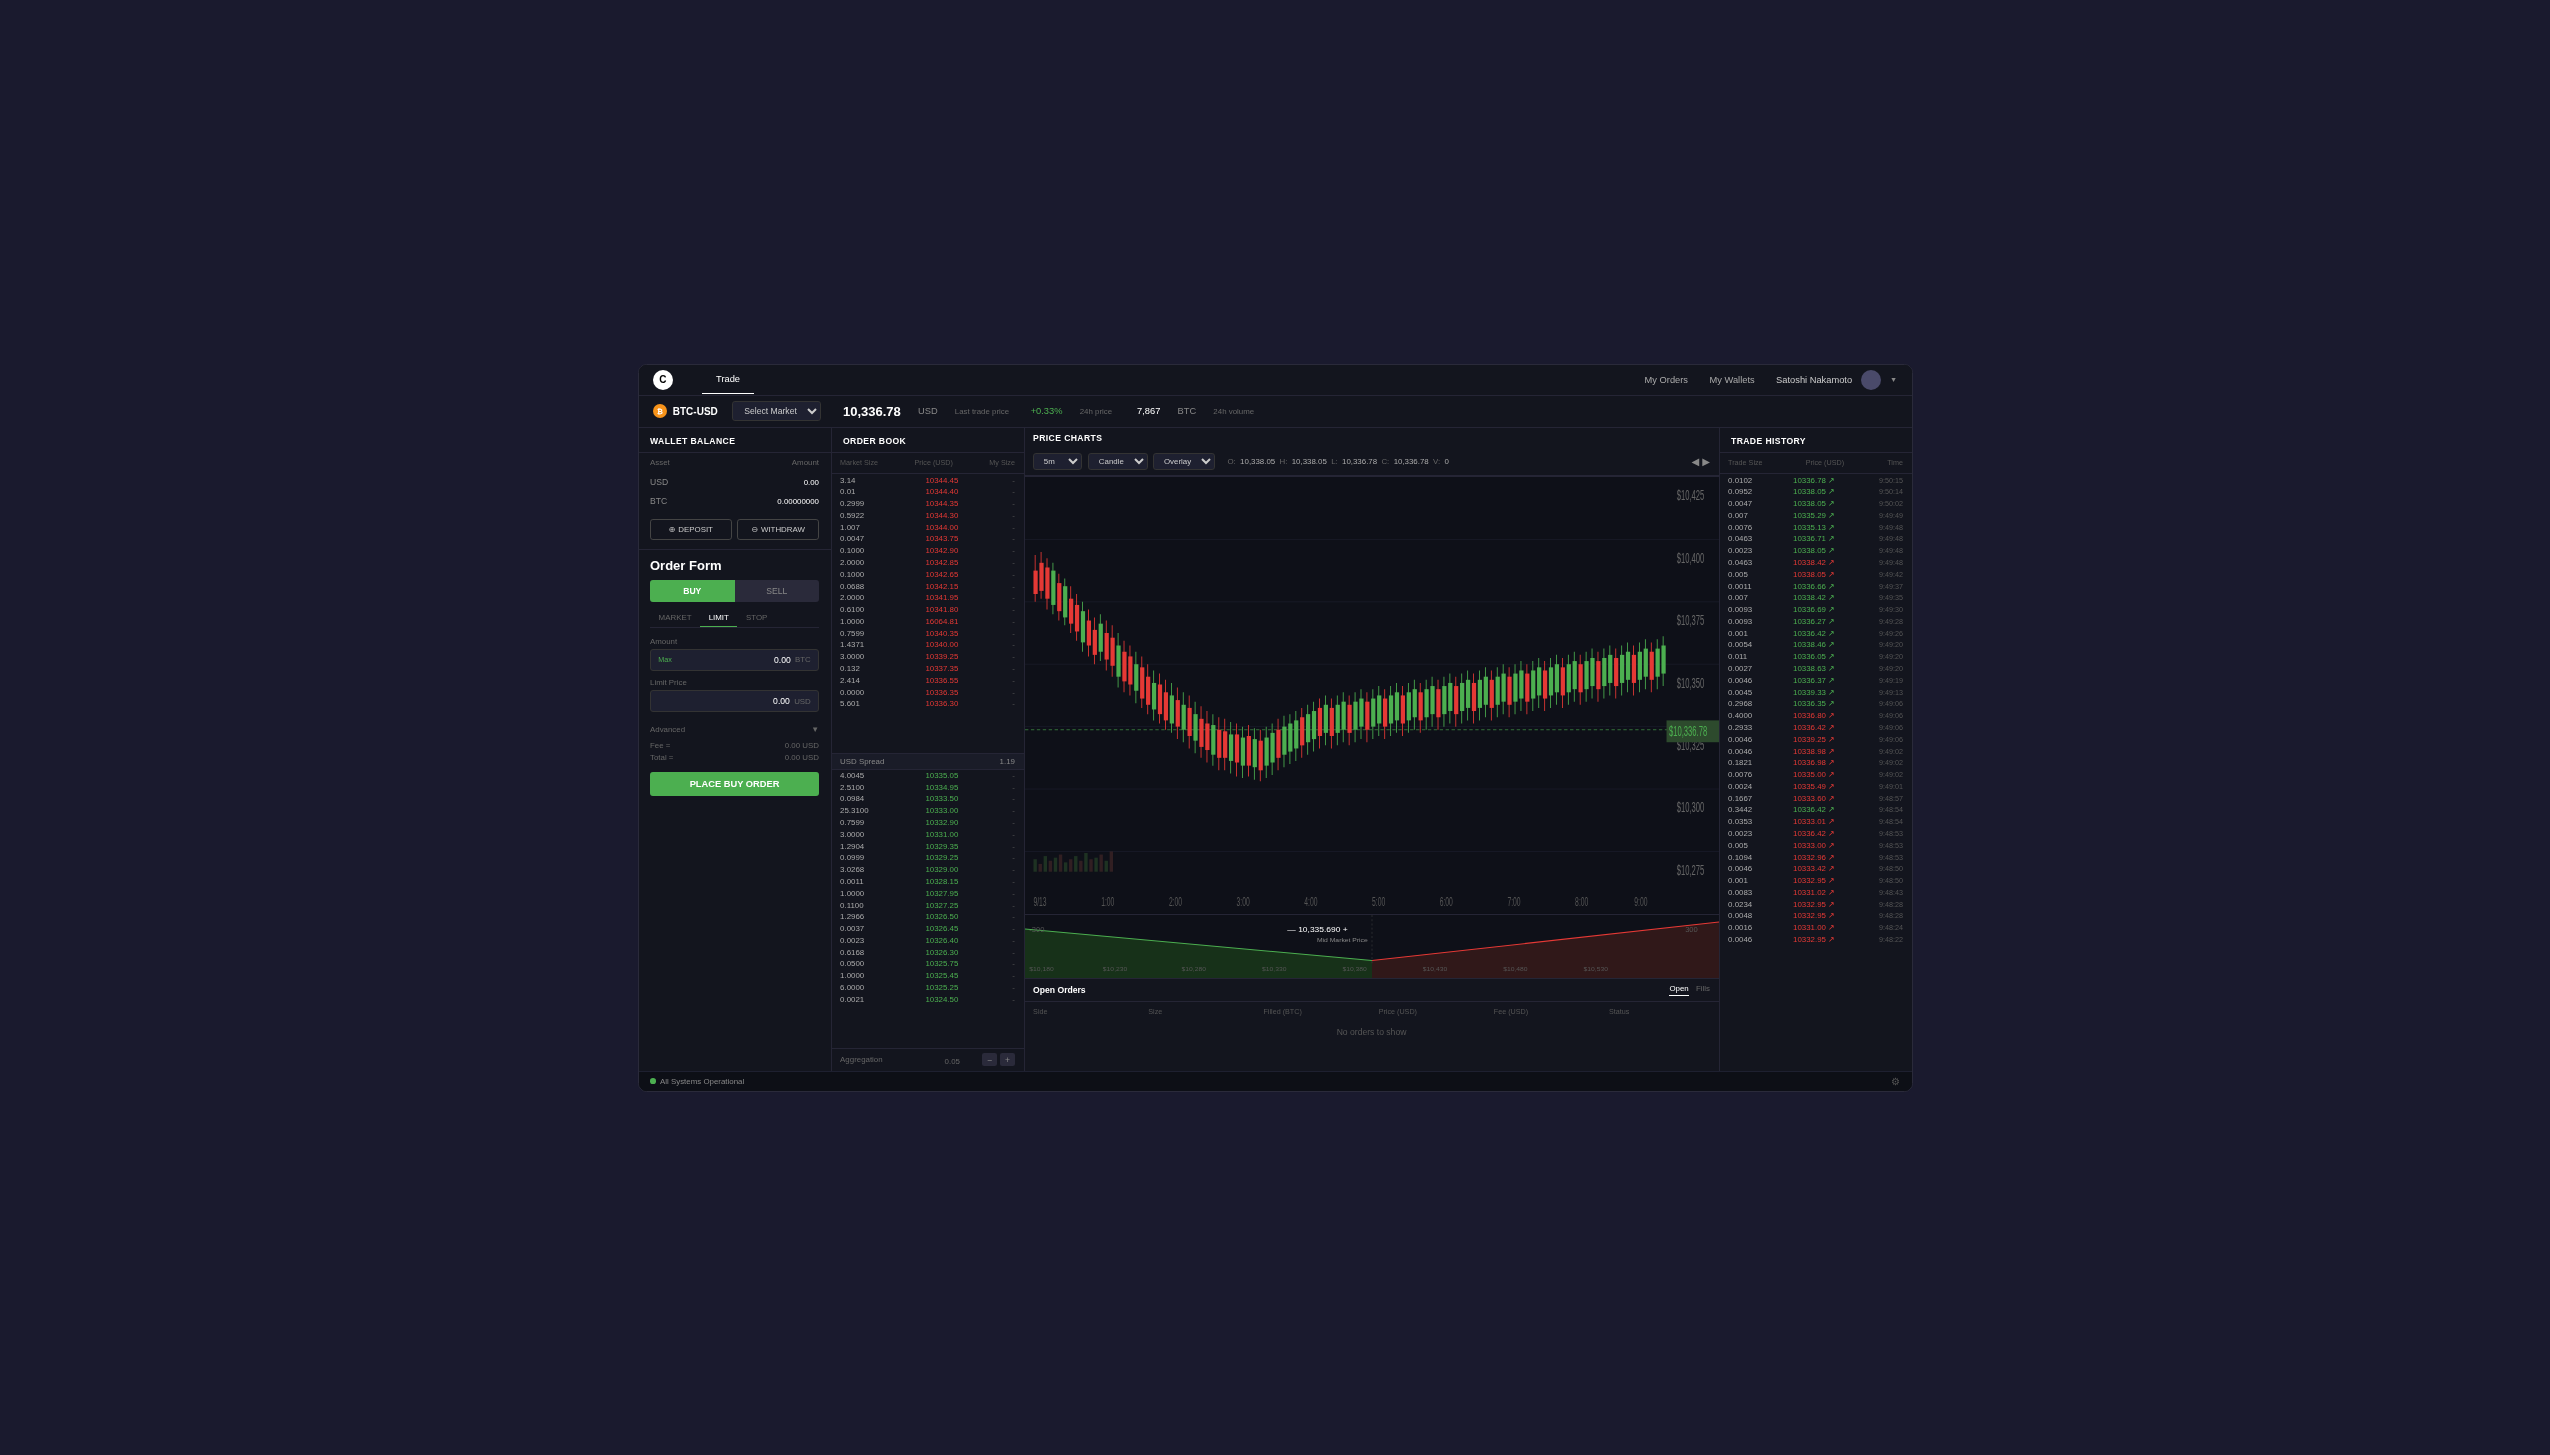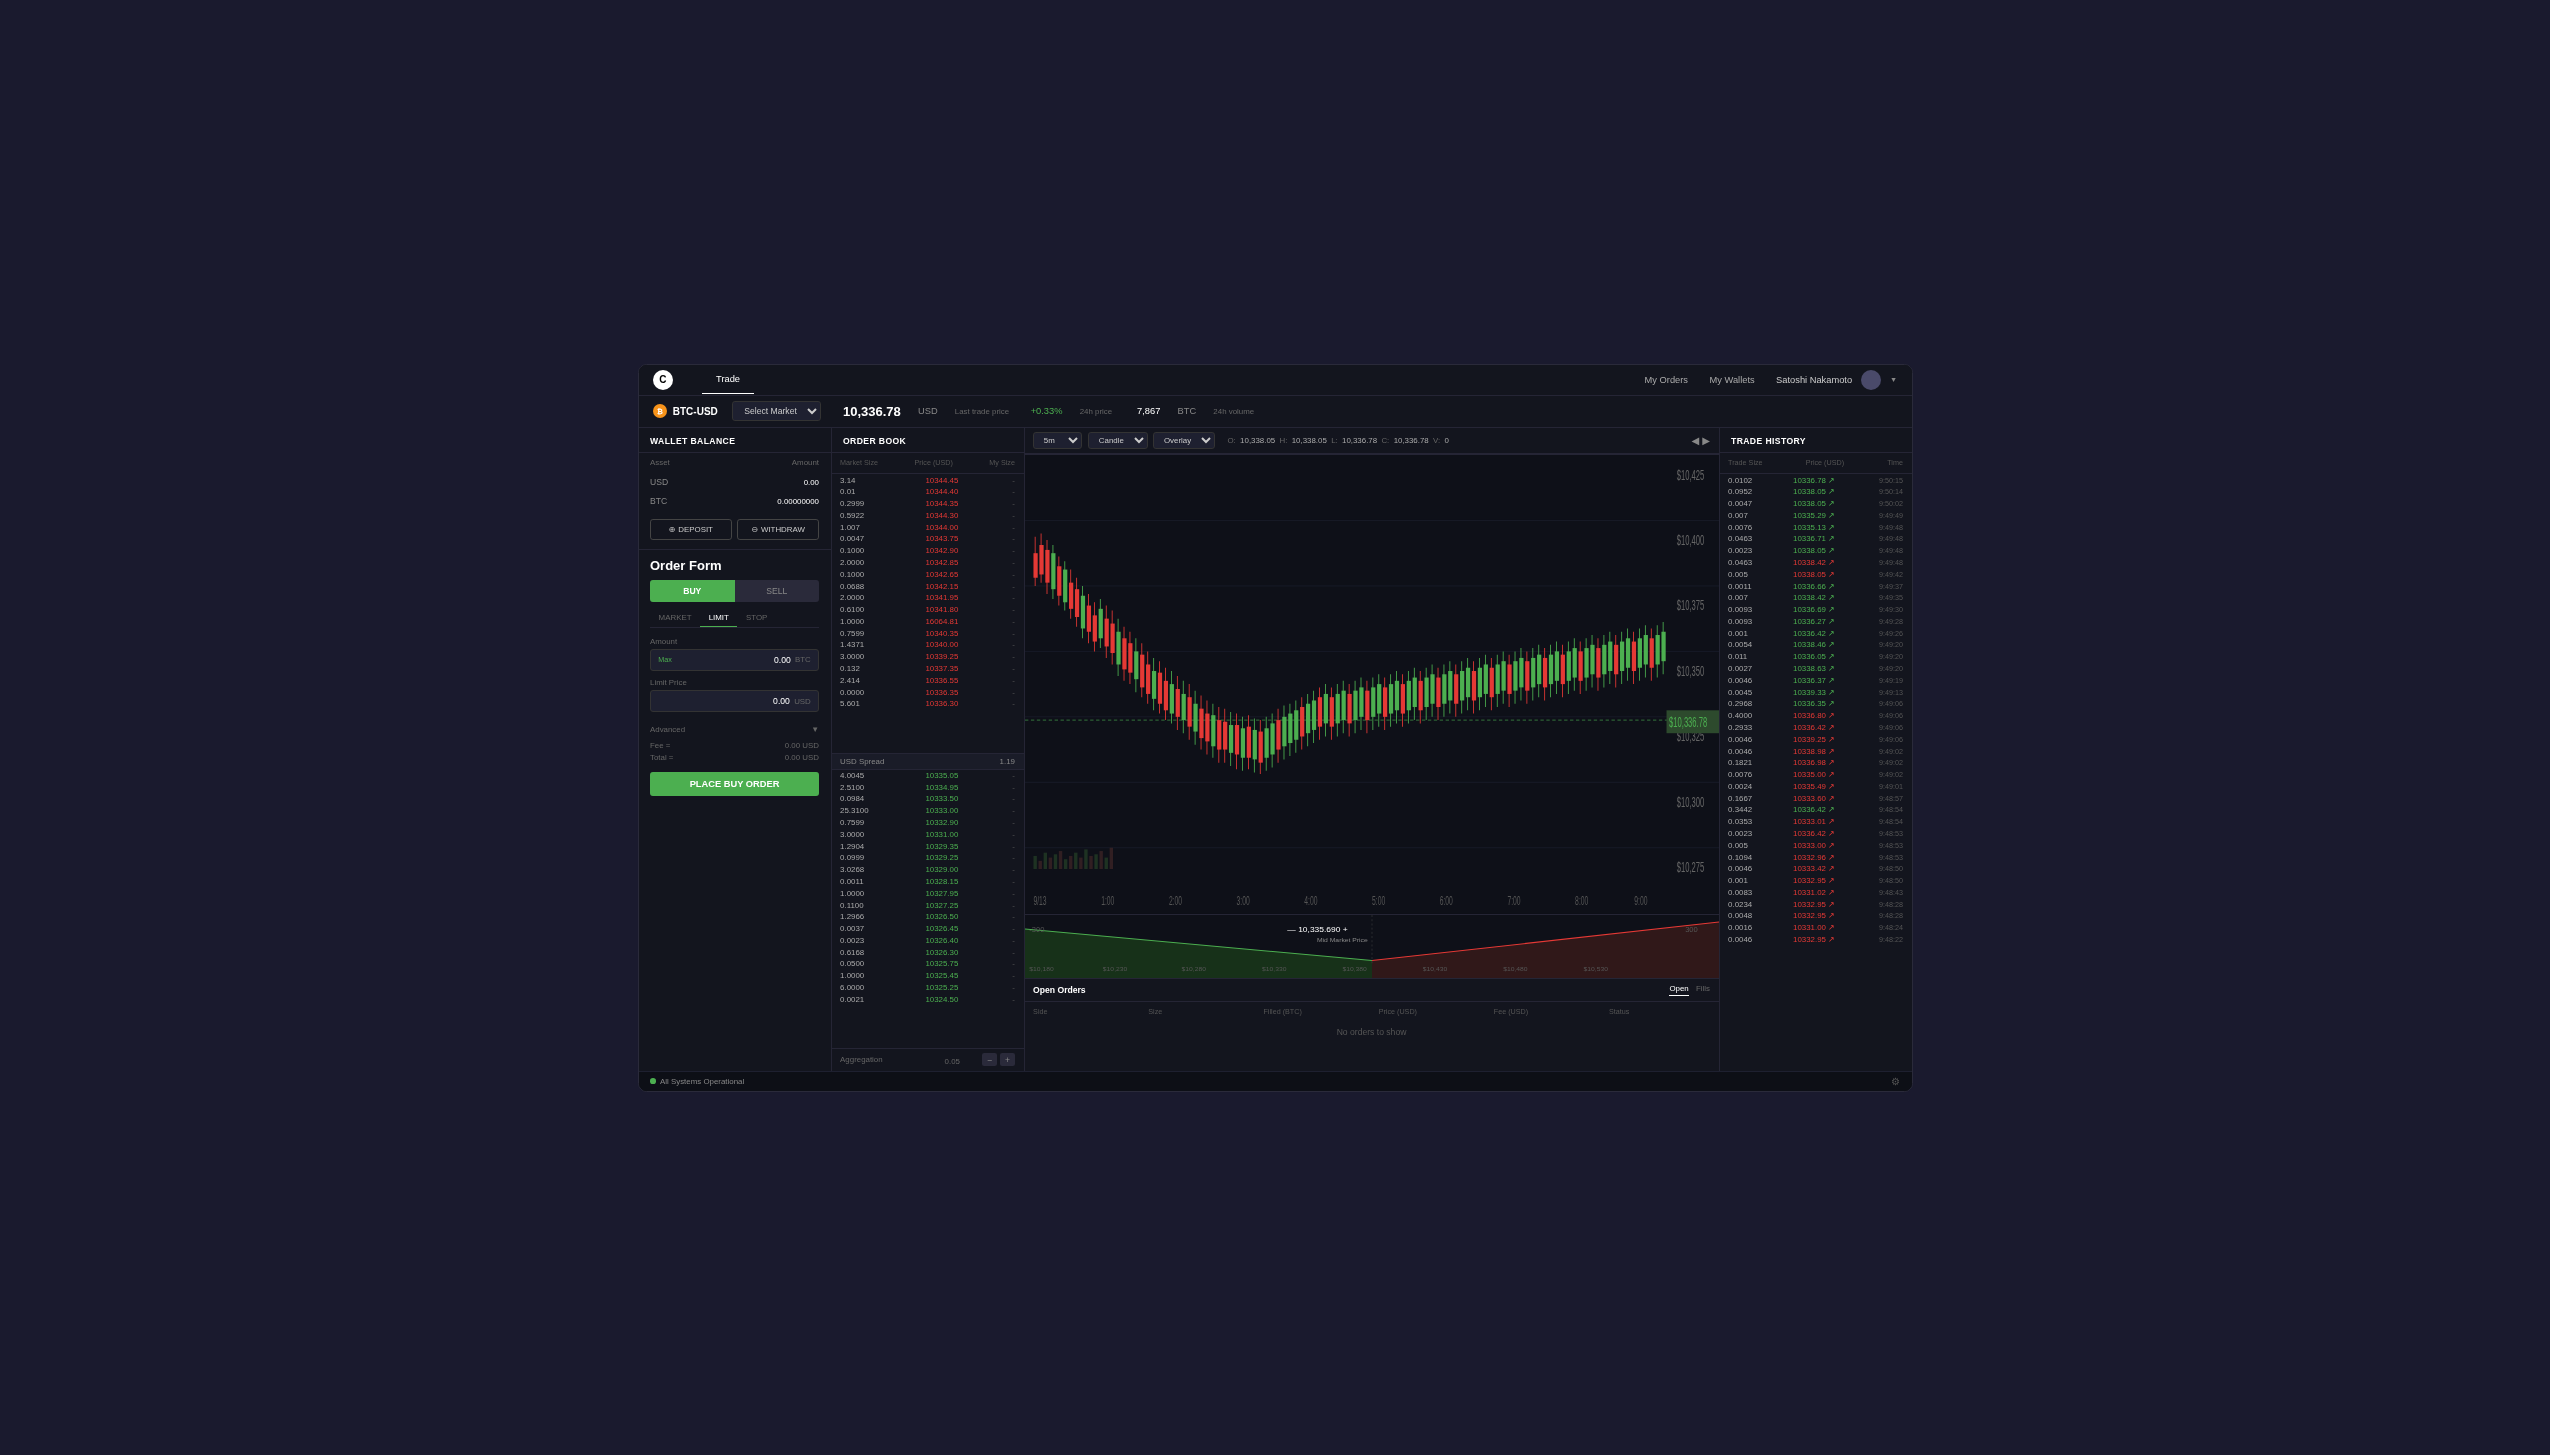--- a/index.html
+++ b/index.html
@@ -885,20 +885,23 @@
             <button class="agg-btn">−</button>
             <button class="agg-btn">+</button>
           </div>
         </div>
       </div>
     </div>
 
     <div class="center-panel">
 
       <div style="background:#13151e;border-bottom:0.7px solid #252535;flex-shrink:0;">
+        <div style="display:flex;align-items:center;justify-content:space-between;padding:5.7px 8.6px;">
+          <span class="panel-title" style="border:none;padding:0;">Price Charts</span>
+        </div>
         <div class="chart-toolbar">
           <select class="toolbar-select">
             <option>5m</option>
             <option>1m</option>
             <option>15m</option>
             <option>1h</option>
             <option>1d</option>
           </select>
           <select class="toolbar-select">
             <option>Candle</option>

